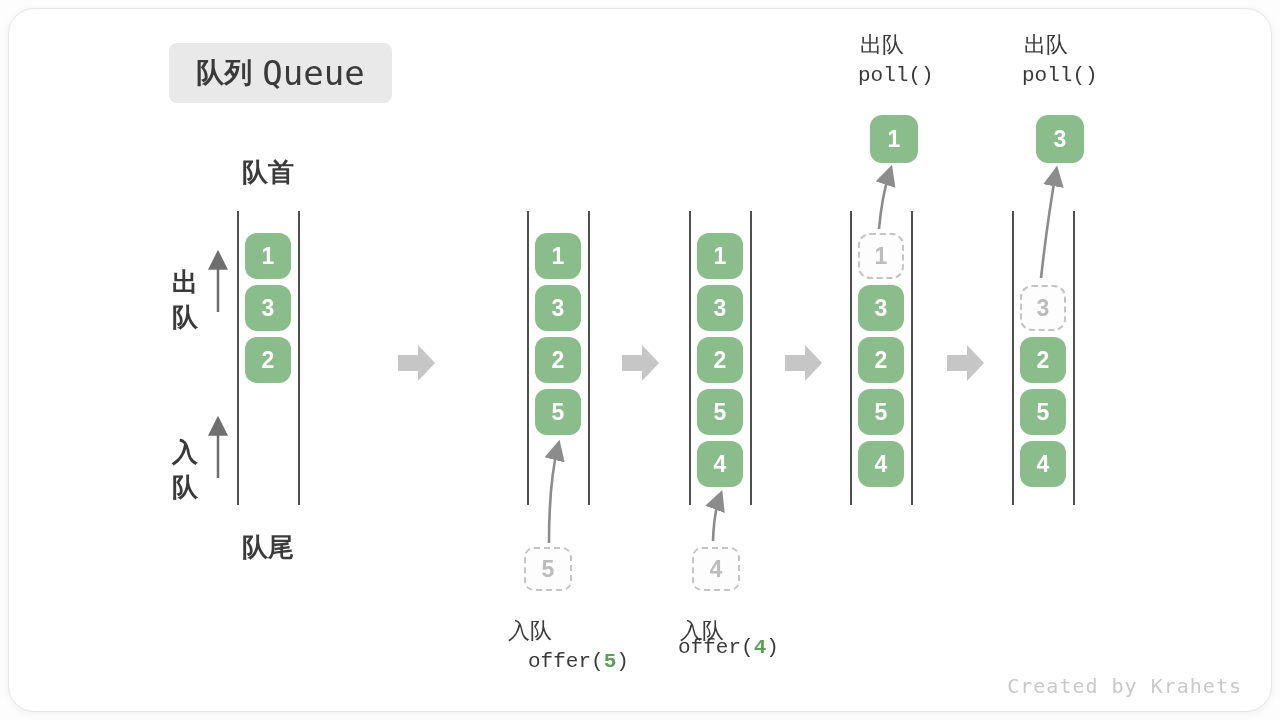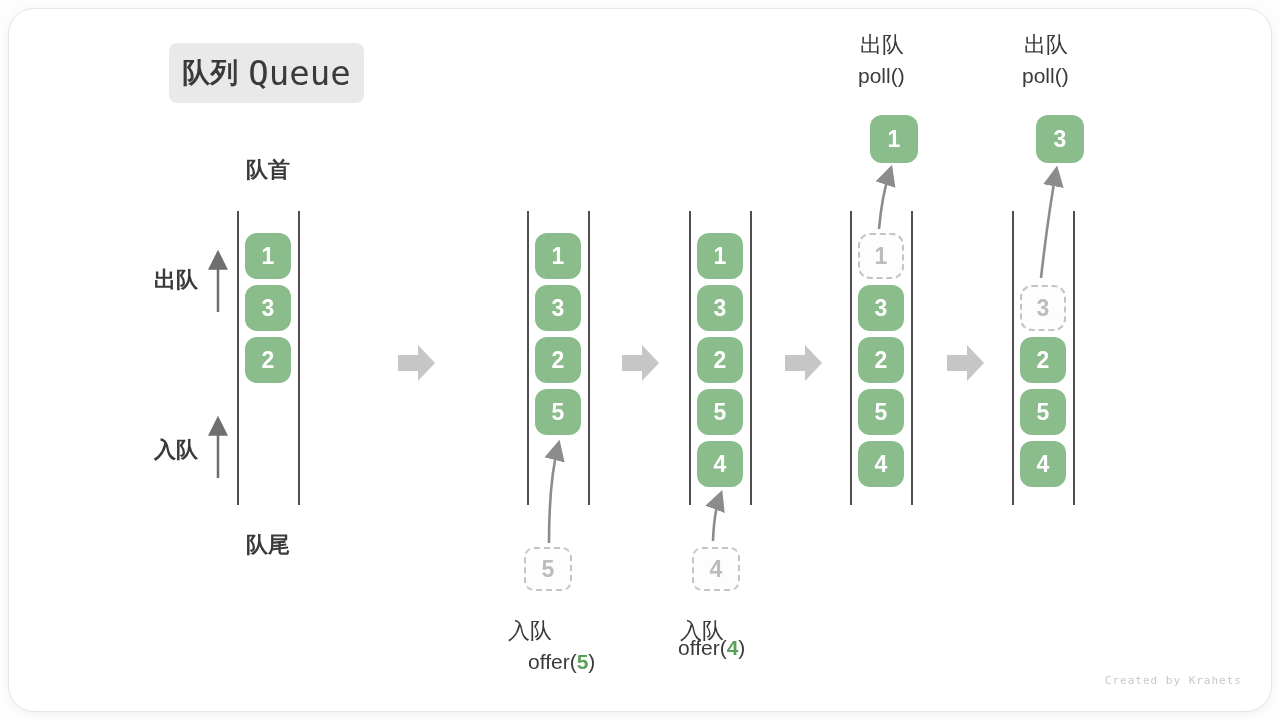--- a/index.html
+++ b/index.html
@@ -4,29 +4,29 @@
 <title>Queue Diagram</title>
 <style>
   html,body { margin:0; padding:0; background:#fdfdfd; font-family:"Liberation Sans",sans-serif; }
   .canvas { position:relative; width:1280px; height:720px; overflow:hidden; }
   .card {
     position:absolute; left:8px; top:8px; right:8px; bottom:8px;
     background:#ffffff; border:1px solid #e6e6e6; border-radius:26px;
     box-shadow:0 2px 8px rgba(0,0,0,0.05);
   }
   .title-badge {
-    position:absolute; left:169px; top:43px; width:195px; height:60px;
+    position:absolute; left:169px; top:43px; width:223px; height:60px;
     background:var(--badge-bg,#e9e9e9); border-radius:8px;
     display:flex; align-items:center; justify-content:center; gap:10px;
   }
   .title-zh { font-size:28px; font-weight:700; color:var(--text-dark,#3a3a3a); }
   .title-en { font-family:"DejaVu Sans Mono",monospace; font-size:34px; color:var(--text-dark,#3a3a3a); }
-  .zh-bold { position:absolute; font-size:22px; font-weight:700; color:var(--text-dark,#3a3a3a); }
+  .zh-bold { position:absolute; font-size:26px; font-weight:700; color:var(--text-dark,#3a3a3a); }
   .zh { position:absolute; font-size:22px; font-weight:500; color:var(--text-dark,#3a3a3a); }
-  .code { position:absolute; font-family:Liberation Sans, sans-serif; font-size:21px; color:var(--text-dark,#3a3a3a); }
+  .code { position:absolute; font-family:Liberation Mono, monospace; font-size:21px; color:var(--text-dark,#3a3a3a); }
   .code .arg { color:var(--digit-green,#5aa05a); font-weight:700; }
   .vline { position:absolute; width:2px; height:294px; top:211px; background:var(--queue-line,#4f4f4f); }
   .block {
     position:absolute; width:46px; height:46px; border-radius:12px;
     background:var(--block-green,#8bbc8b); color:#ffffff;
     font-weight:700; font-size:23px;
     display:flex; align-items:center; justify-content:center;
   }
   .block.dashed {
     width:42px; height:42px;
@@ -40,21 +40,21 @@
     display:flex; align-items:center; justify-content:center;
   }
   .badge-out {
     position:absolute; width:48px; height:48px; border-radius:12px;
     background:var(--block-green,#8bbc8b); color:#ffffff;
     font-weight:700; font-size:23px;
     display:flex; align-items:center; justify-content:center;
   }
   .watermark {
     position:absolute; right:38px; top:674px;
-    font-family:"DejaVu Sans Mono",monospace; font-size:11px;
+    font-family:"DejaVu Sans Mono",monospace; font-size:20px;
     color:var(--watermark-gray,#c9c9c9); letter-spacing:1px;
   }
   svg.overlay { position:absolute; left:0; top:0; pointer-events:none; }
   .curve { stroke:var(--curve-arrow,#8c8c8c); stroke-width:2.6; fill:none; }
   .lbl-arrow { stroke:#6f6f6f; stroke-width:2.5; fill:none; }
   .big-arrow { fill:var(--big-arrow,#c6c6c6); }
 </style>
 </head>
 <body>
 

